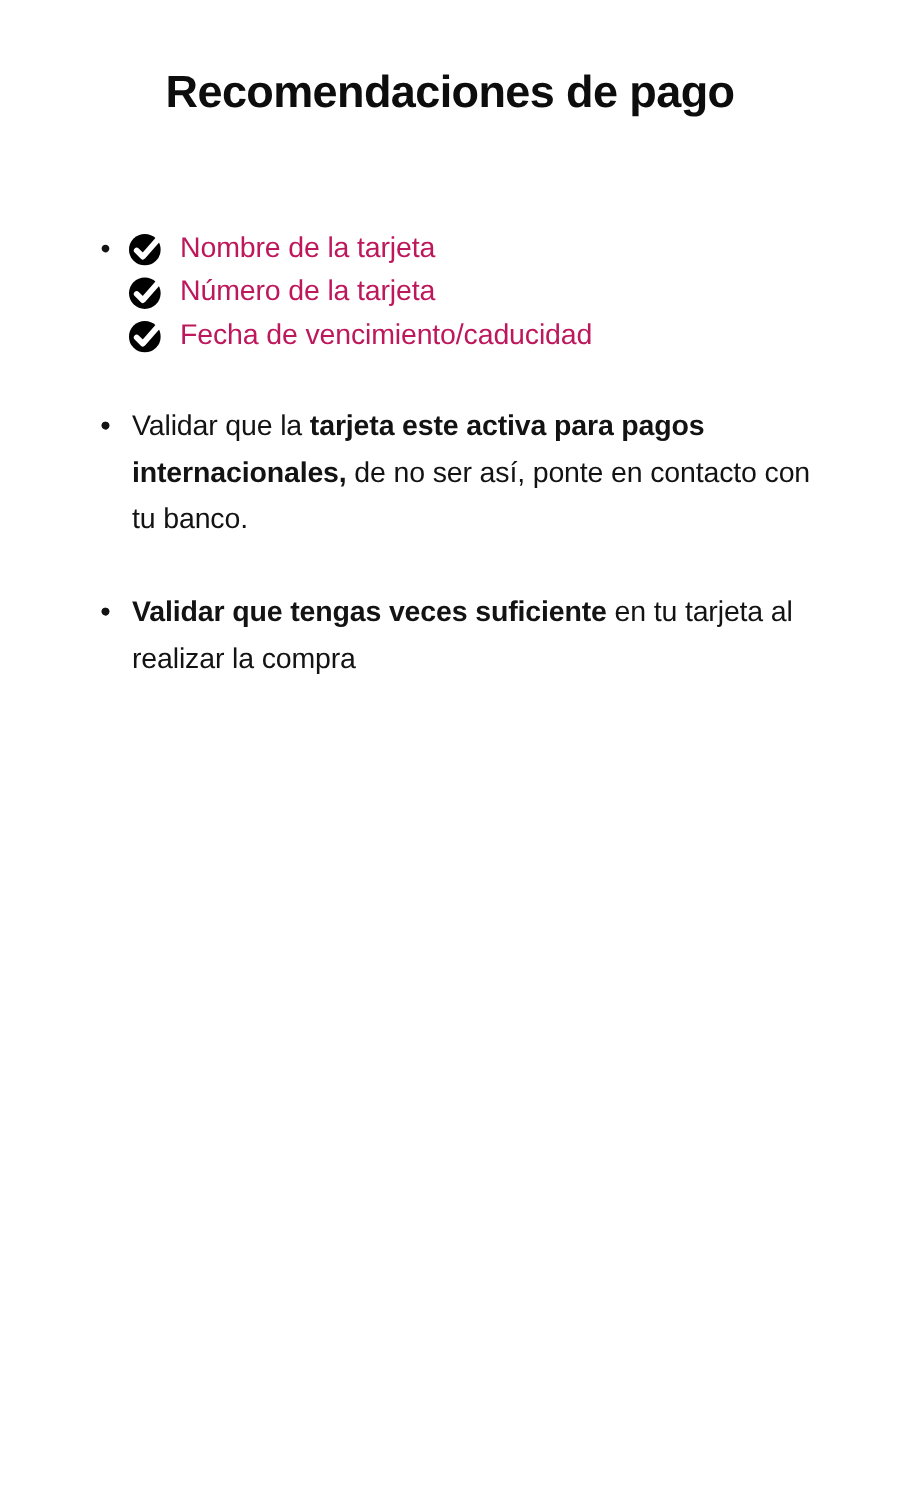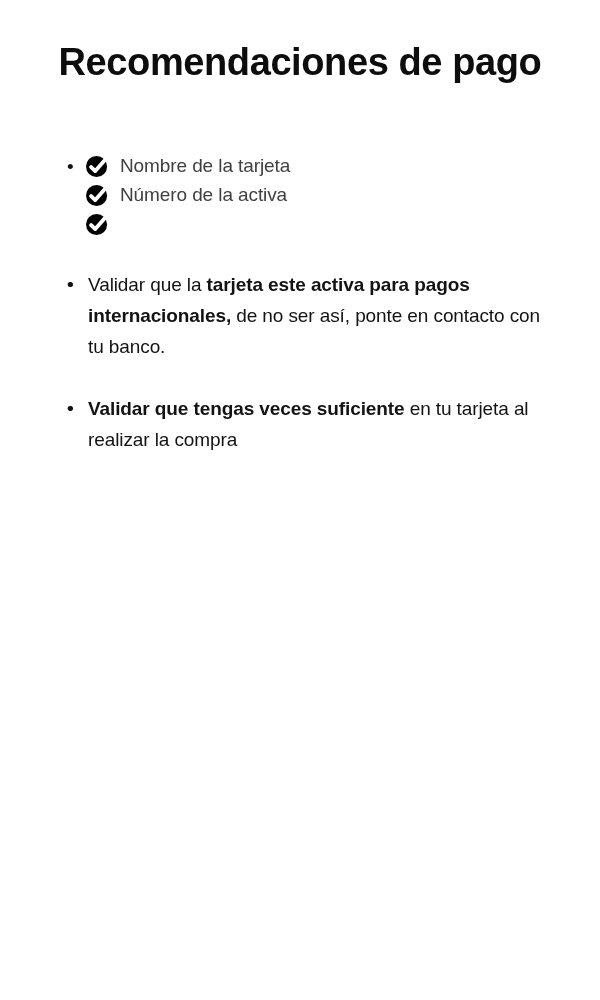--- a/index.html
+++ b/index.html
@@ -9,21 +9,21 @@
     width: 600px;
     height: 1000px;
     background: #ffffff;
     color: #111111;
     font-family: "Liberation Sans", sans-serif;
     overflow: hidden;
   }
   .title {
     padding-top: 44px;
     text-align: center;
-    font-size: 38px;
+    font-size: 30px;
     line-height: 36px;
     font-weight: 700;
     letter-spacing: -0.4px;
     color: #0d0d0d;
   }
   ul.recos {
     list-style: none;
     margin-top: 71px;
     padding-left: 64px;
     padding-right: 42px;
@@ -57,21 +57,21 @@
   }
   .check-icon {
     width: 22px;
     height: 22px;
     flex: 0 0 22px;
     margin-right: 12px;
   }
   .check-label {
     font-size: 19px;
     line-height: 29px;
-    color: #404040;
+    color: #be185d;
   }
 </style>
 </head>
 <body>
 
 <div class="page">
 
   <h1 class="title">Recomendaciones de pago</h1>
 
   <ul class="recos">
@@ -85,27 +85,28 @@
             <circle cx="11.5" cy="12.5" r="11.5" fill="#000000"></circle>
             <path d="M5.6 13.1 L10.1 17.5 L21.6 4.4" fill="none" stroke="#ffffff" stroke-width="4.2" stroke-linecap="round" stroke-linejoin="round"></path>
           </svg>
           <span class="check-label">Nombre de la tarjeta</span>
         </div>
         <div class="check-row">
           <svg class="check-icon" viewBox="0 0 24 24" aria-hidden="true">
             <circle cx="11.5" cy="12.5" r="11.5" fill="#000000"></circle>
             <path d="M5.6 13.1 L10.1 17.5 L21.6 4.4" fill="none" stroke="#ffffff" stroke-width="4.2" stroke-linecap="round" stroke-linejoin="round"></path>
           </svg>
-          <span class="check-label">Número de la activa</span>
+          <span class="check-label">Número de la tarjeta</span>
         </div>
         <div class="check-row">
           <svg class="check-icon" viewBox="0 0 24 24" aria-hidden="true">
             <circle cx="11.5" cy="12.5" r="11.5" fill="#000000"></circle>
             <path d="M5.6 13.1 L10.1 17.5 L21.6 4.4" fill="none" stroke="#ffffff" stroke-width="4.2" stroke-linecap="round" stroke-linejoin="round"></path>
           </svg>
+          <span class="check-label">Fecha de vencimiento/caducidad</span>
         </div>
       </div>
     </li>
 
     <li>
       <span class="bullet-dot">•</span>
     </li>
 
     <li>
       <span class="bullet-dot">•</span>

